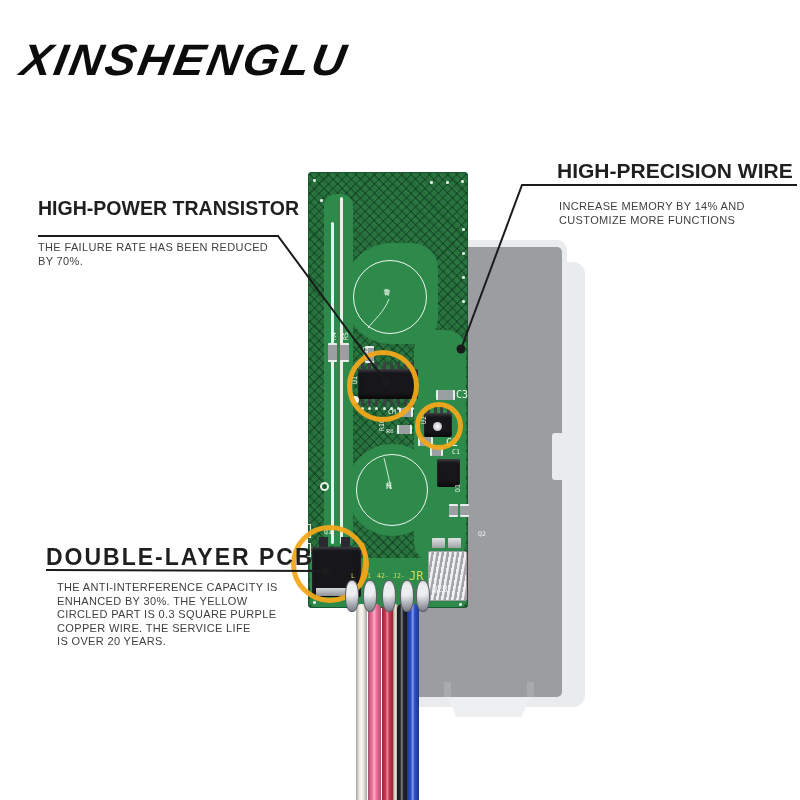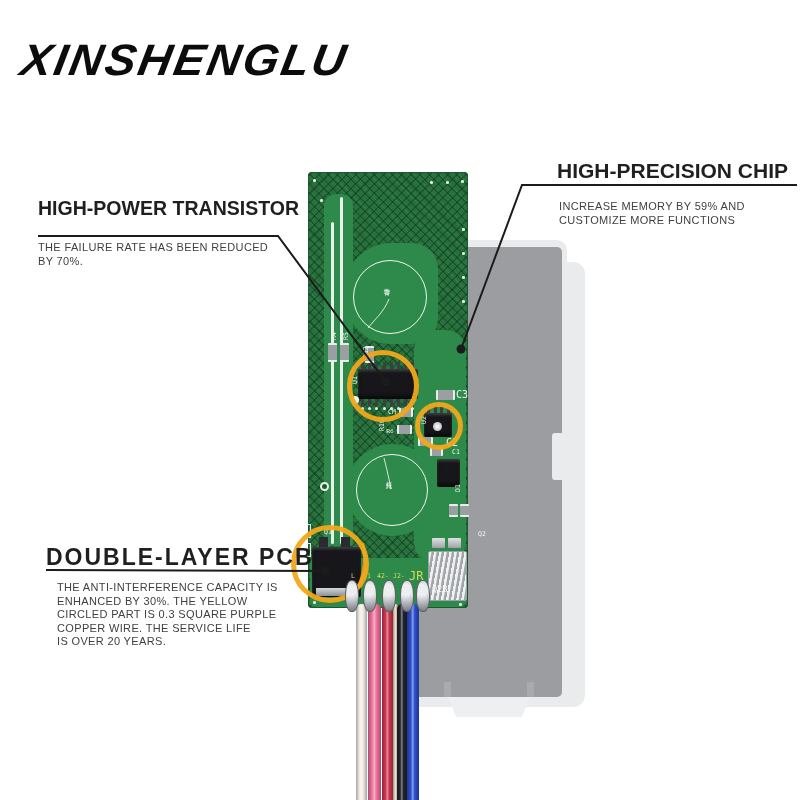--- a/index.html
+++ b/index.html
@@ -219,22 +219,22 @@
   <polyline points="46,570 325,571" fill="none" stroke="#1b1b1b" stroke-width="2"></polyline>
   <circle cx="325" cy="571" r="4.5" fill="#1b1b1b"></circle>
 </svg>
 
 <div class="abs logo">XINSHENGLU</div>
 
 <div class="abs ann-title" style="left:38px;top:196px;font-size:21px;transform:scaleX(.93);">HIGH-POWER TRANSISTOR</div>
 <div class="abs ann-body" style="left:38px;top:241px;">THE FAILURE RATE HAS BEEN REDUCED
 BY 70%.</div>
 
-<div class="abs ann-title" style="left:557px;top:159px;font-size:21px;">HIGH-PRECISION CHIP</div>
-<div class="abs ann-body" style="left:559px;top:200px;">INCREASE MEMORY BY 59% AND
+<div class="abs ann-title" style="left:557px;top:159px;font-size:21px;">HIGH-PRECISION WIRE</div>
+<div class="abs ann-body" style="left:559px;top:200px;">INCREASE MEMORY BY 14% AND
 CUSTOMIZE MORE FUNCTIONS</div>
 
 <div class="abs ann-title" style="left:46px;top:544px;font-size:23px;letter-spacing:2px;">DOUBLE-LAYER PCB</div>
 <div class="abs ann-body" style="left:57px;top:581px;">THE ANTI-INTERFERENCE CAPACITY IS
 ENHANCED BY 30%. THE YELLOW
 CIRCLED PART IS 0.3 SQUARE PURPLE
 COPPER WIRE. THE SERVICE LIFE
 IS OVER 20 YEARS.</div>
 
 </body></html>

